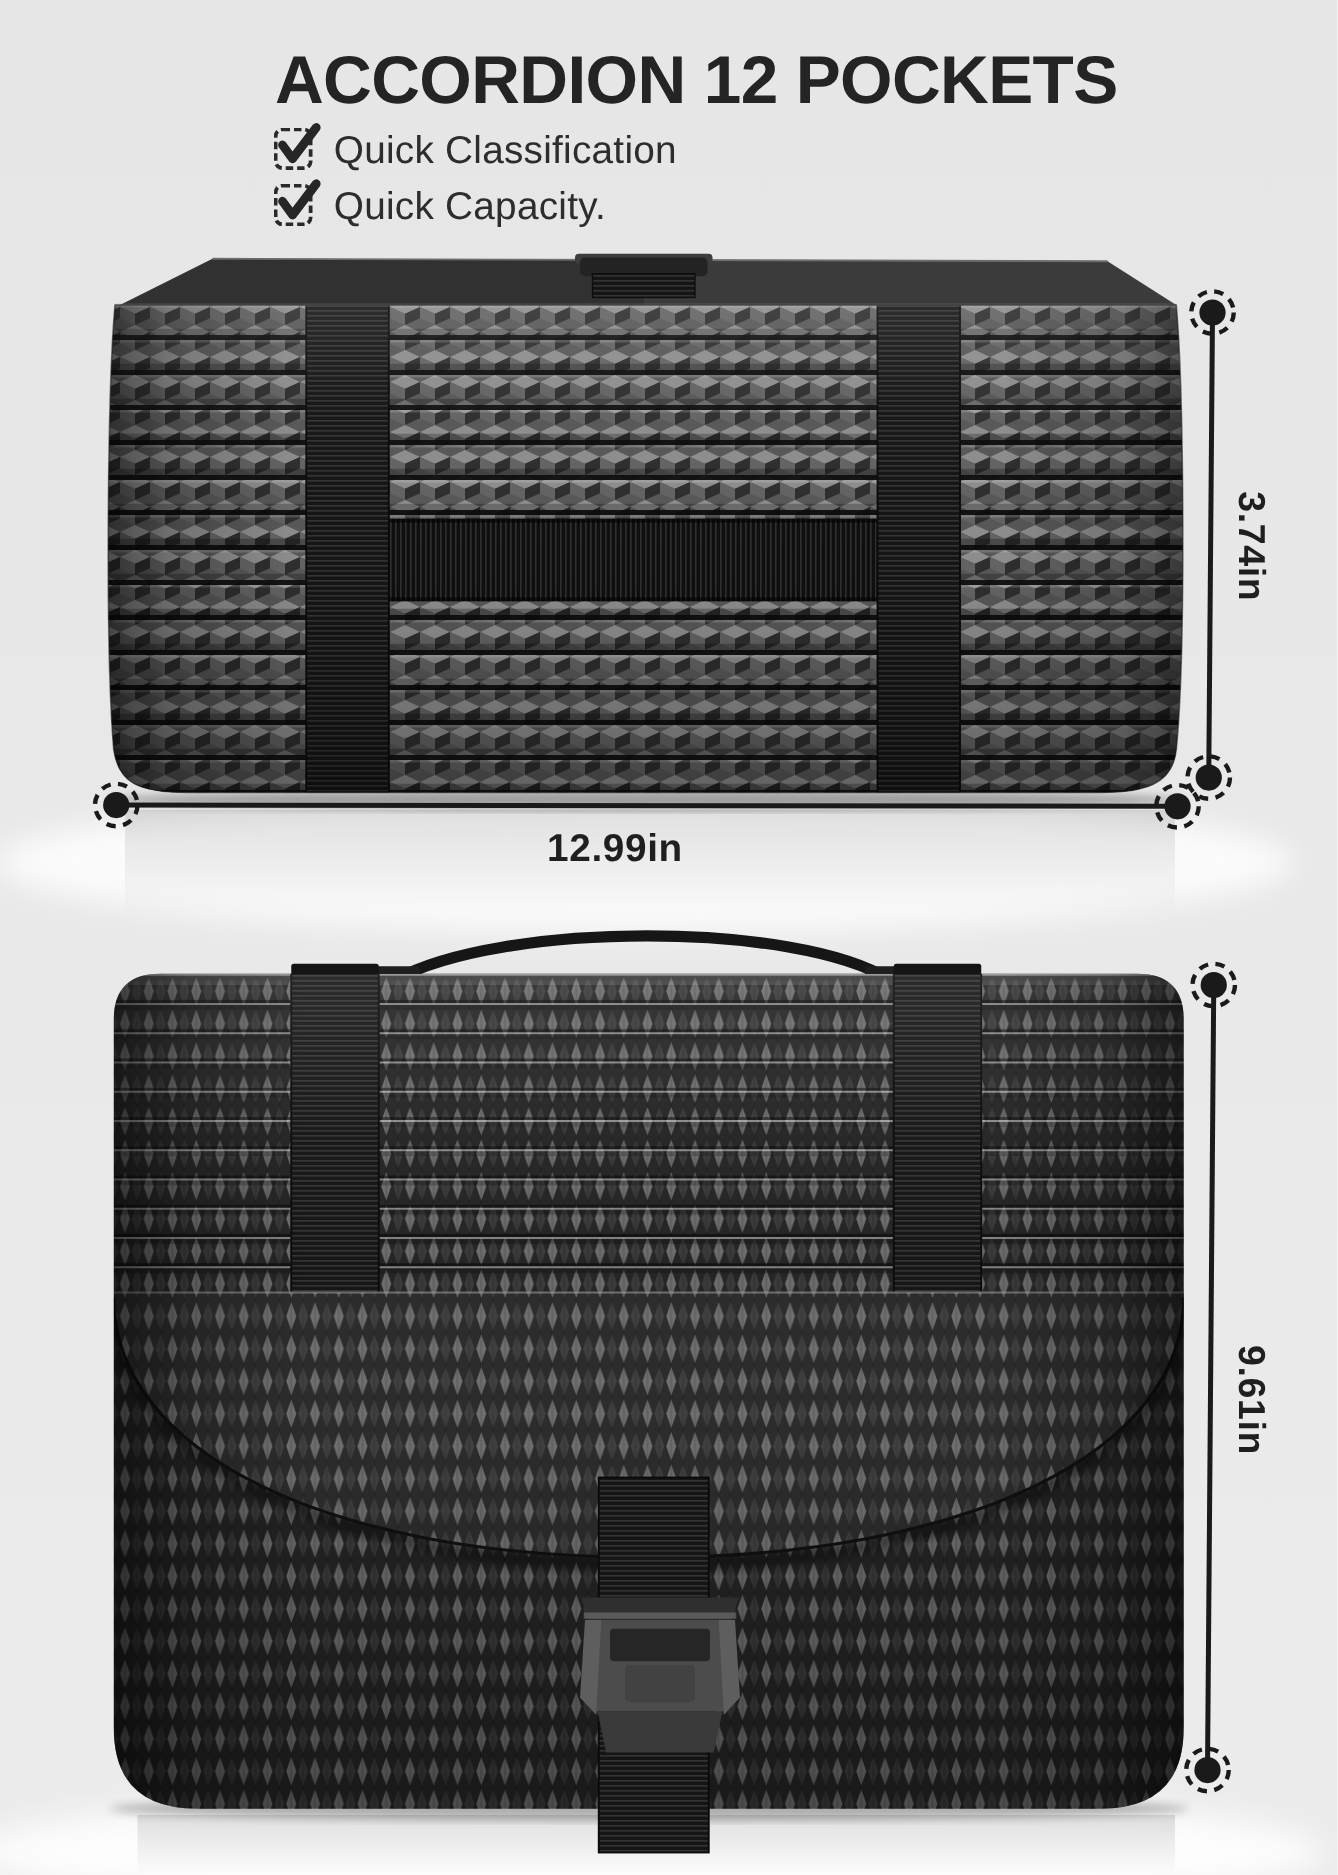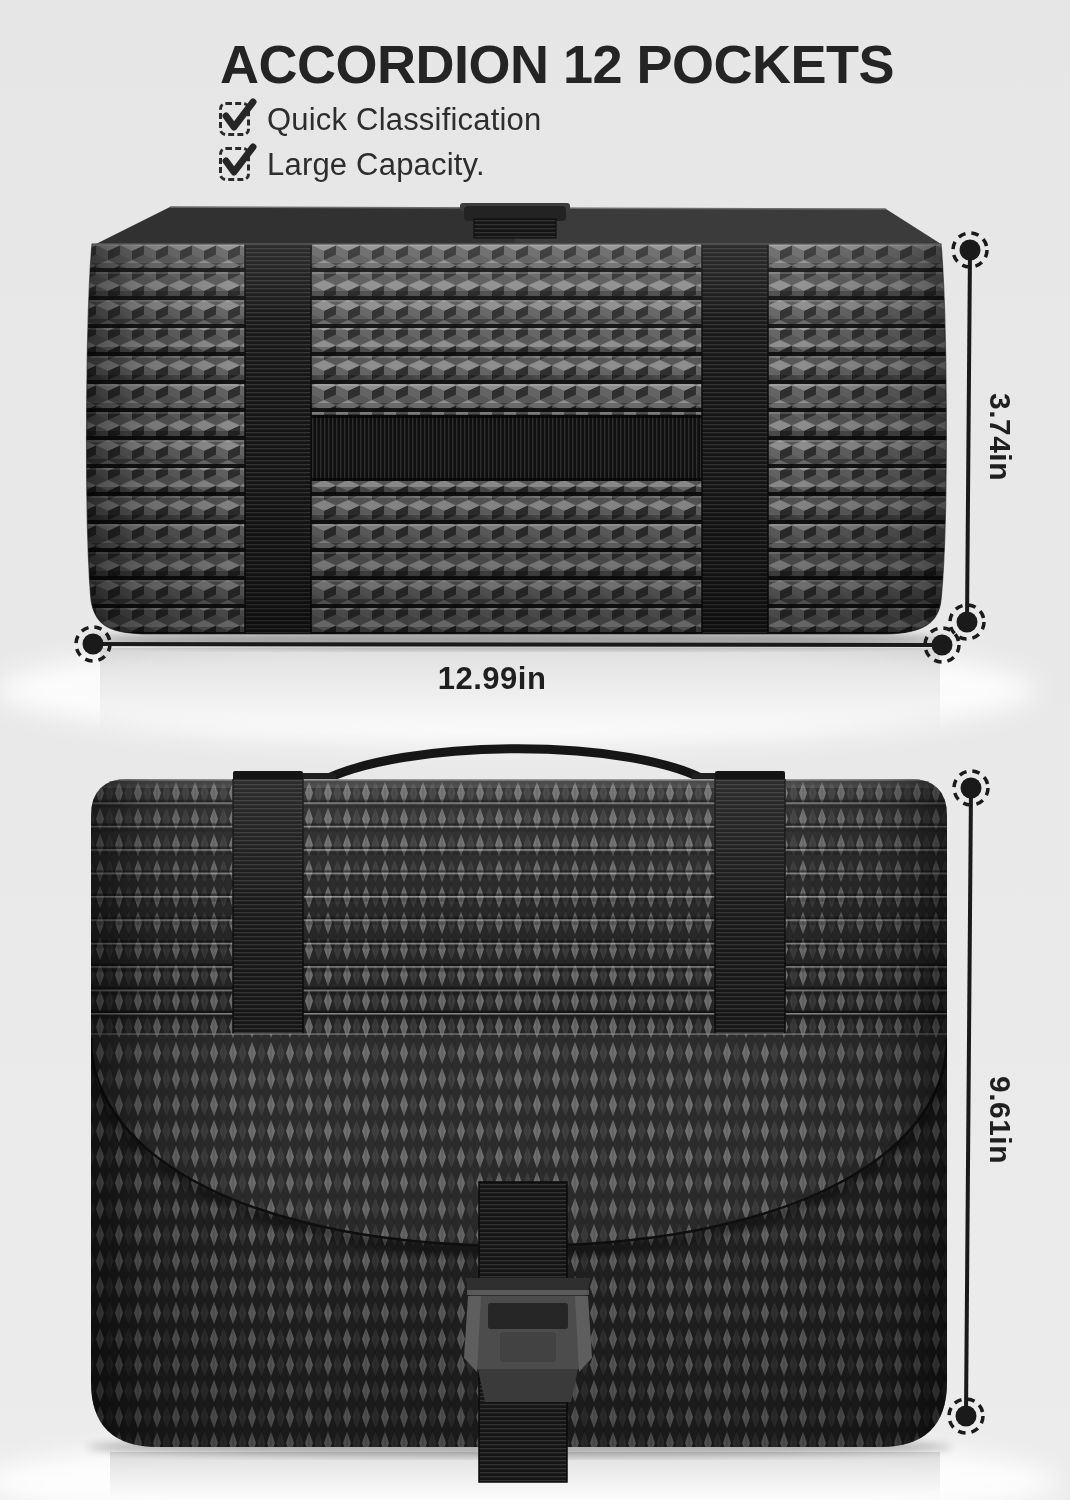--- a/index.html
+++ b/index.html
@@ -230,20 +230,20 @@
     </span>
     <span class="feature-label">Quick Classification</span>
   </div>
 
   <div class="feature-row r2">
     <span class="checkbox">
       <svg width="42" height="38" viewBox="0 0 42 38">
         <path d="M7,21 L15,32 L34,7" fill="none" stroke="#262626" stroke-width="7" stroke-linecap="round" stroke-linejoin="round"></path>
       </svg>
     </span>
-    <span class="feature-label">Large Capacity.</span>
+    <span class="feature-label">Quick Capacity.</span>
   </div>
 
   <div class="dim-label vert v1">3.74in</div>
   <div class="dim-label horiz">12.99in</div>
   <div class="dim-label vert v2">9.61in</div>
 
 </div>
 
 </body></html>

